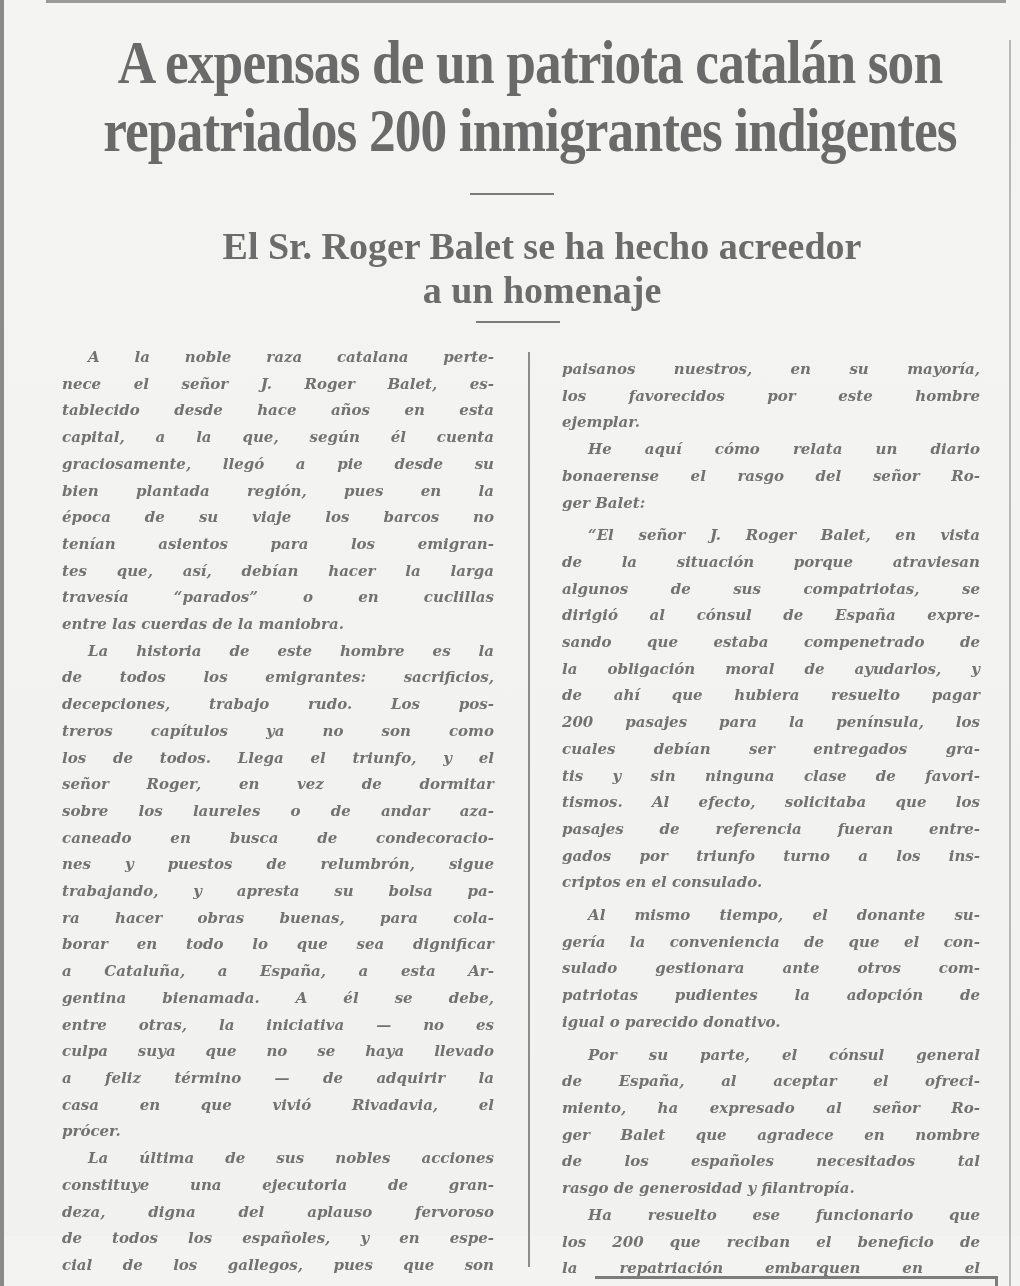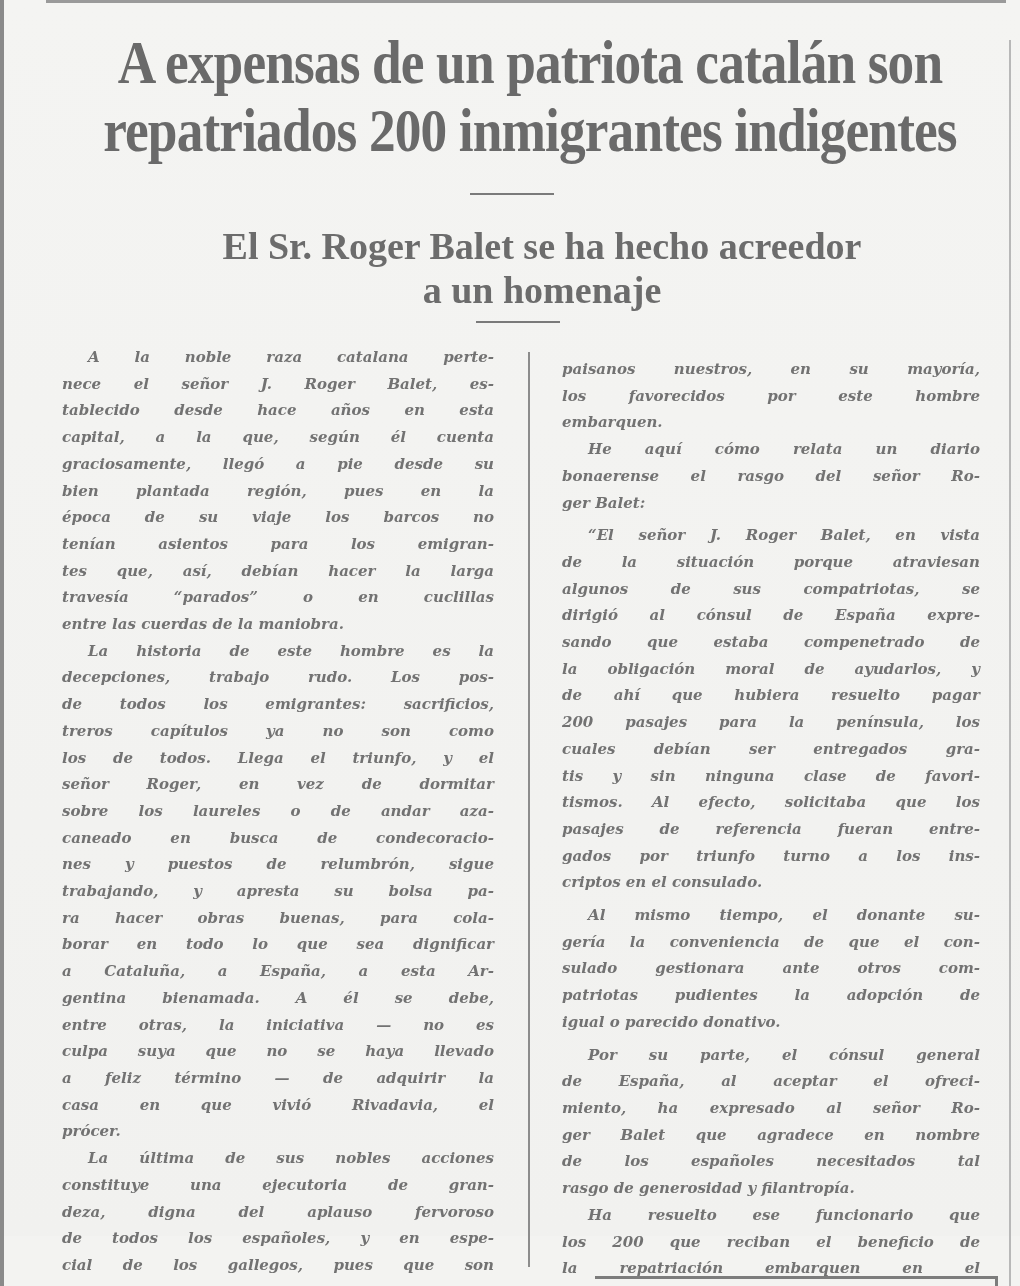--- a/index.html
+++ b/index.html
@@ -103,22 +103,22 @@
       <span class="line">tablecido desde hace años en esta</span>
       <span class="line">capital, a la que, según él cuenta</span>
       <span class="line">graciosamente, llegó a pie desde su</span>
       <span class="line">bien plantada región, pues en la</span>
       <span class="line">época de su viaje los barcos no</span>
       <span class="line">tenían asientos para los emigran-</span>
       <span class="line">tes que, así, debían hacer la larga</span>
       <span class="line">travesía “parados” o en cuclillas</span>
       <span class="line last">entre las cuerdas de la maniobra.</span>
       <span class="line ind">La historia de este hombre es la</span>
+      <span class="line">de todos los emigrantes: sacrificios,</span>
       <span class="line">decepciones, trabajo rudo. Los pos-</span>
-      <span class="line">de todos los emigrantes: sacrificios,</span>
       <span class="line">treros capítulos ya no son como</span>
       <span class="line">los de todos. Llega el triunfo, y el</span>
       <span class="line">señor Roger, en vez de dormitar</span>
       <span class="line">sobre los laureles o de andar aza-</span>
       <span class="line">caneado en busca de condecoracio-</span>
       <span class="line">nes y puestos de relumbrón, sigue</span>
       <span class="line">trabajando, y apresta su bolsa pa-</span>
       <span class="line">ra hacer obras buenas, para cola-</span>
       <span class="line">borar en todo lo que sea dignificar</span>
       <span class="line">a Cataluña, a España, a esta Ar-</span>
@@ -131,21 +131,21 @@
       <span class="line ind">La última de sus nobles acciones</span>
       <span class="line">constituye una ejecutoria de gran-</span>
       <span class="line">deza, digna del aplauso fervoroso</span>
       <span class="line">de todos los españoles, y en espe-</span>
       <span class="line">cial de los gallegos, pues que son</span>
     </div>
   <div class="divider"></div>
   <div class="col right" id="col-right">
       <span class="line">paisanos nuestros, en su mayoría,</span>
       <span class="line">los favorecidos por este hombre</span>
-      <span class="line last">embarquen.</span>
+      <span class="line last">ejemplar.</span>
       <span class="line ind">He aquí cómo relata un diario</span>
       <span class="line">bonaerense el rasgo del señor Ro-</span>
       <span class="line last">ger Balet:</span>
       <div class="gap"></div>
       <span class="line ind">“El señor J. Roger Balet, en vista</span>
       <span class="line">de la situación porque atraviesan</span>
       <span class="line">algunos de sus compatriotas, se</span>
       <span class="line">dirigió al cónsul de España expre-</span>
       <span class="line">sando que estaba compenetrado de</span>
       <span class="line">la obligación moral de ayudarlos, y</span>

